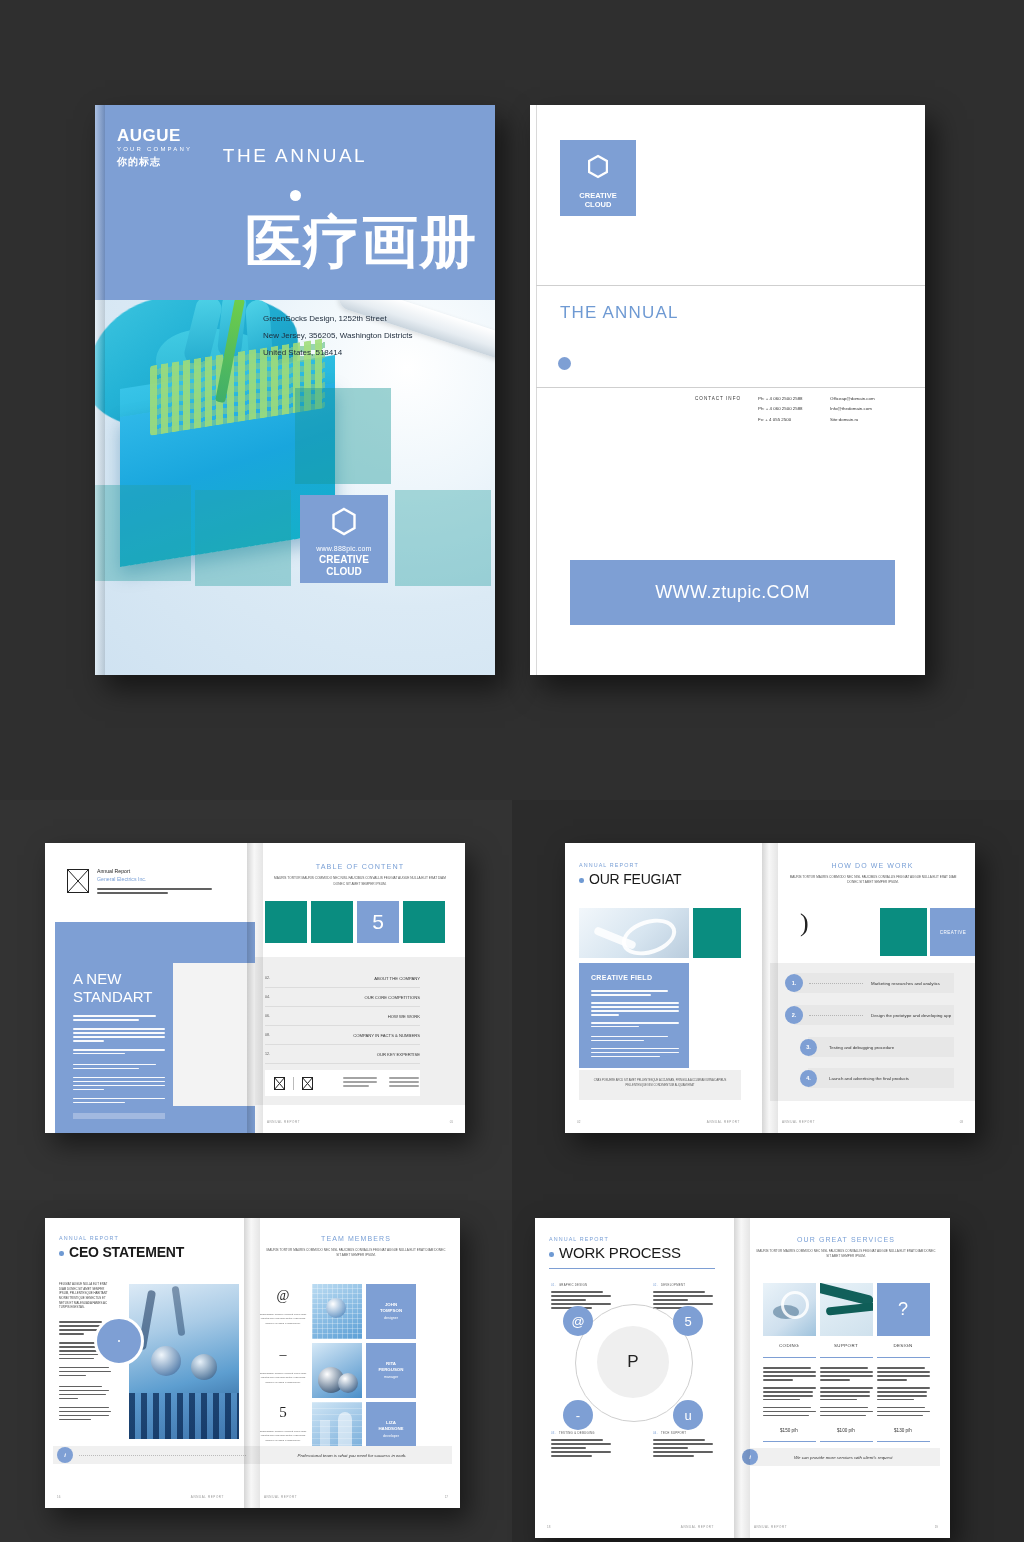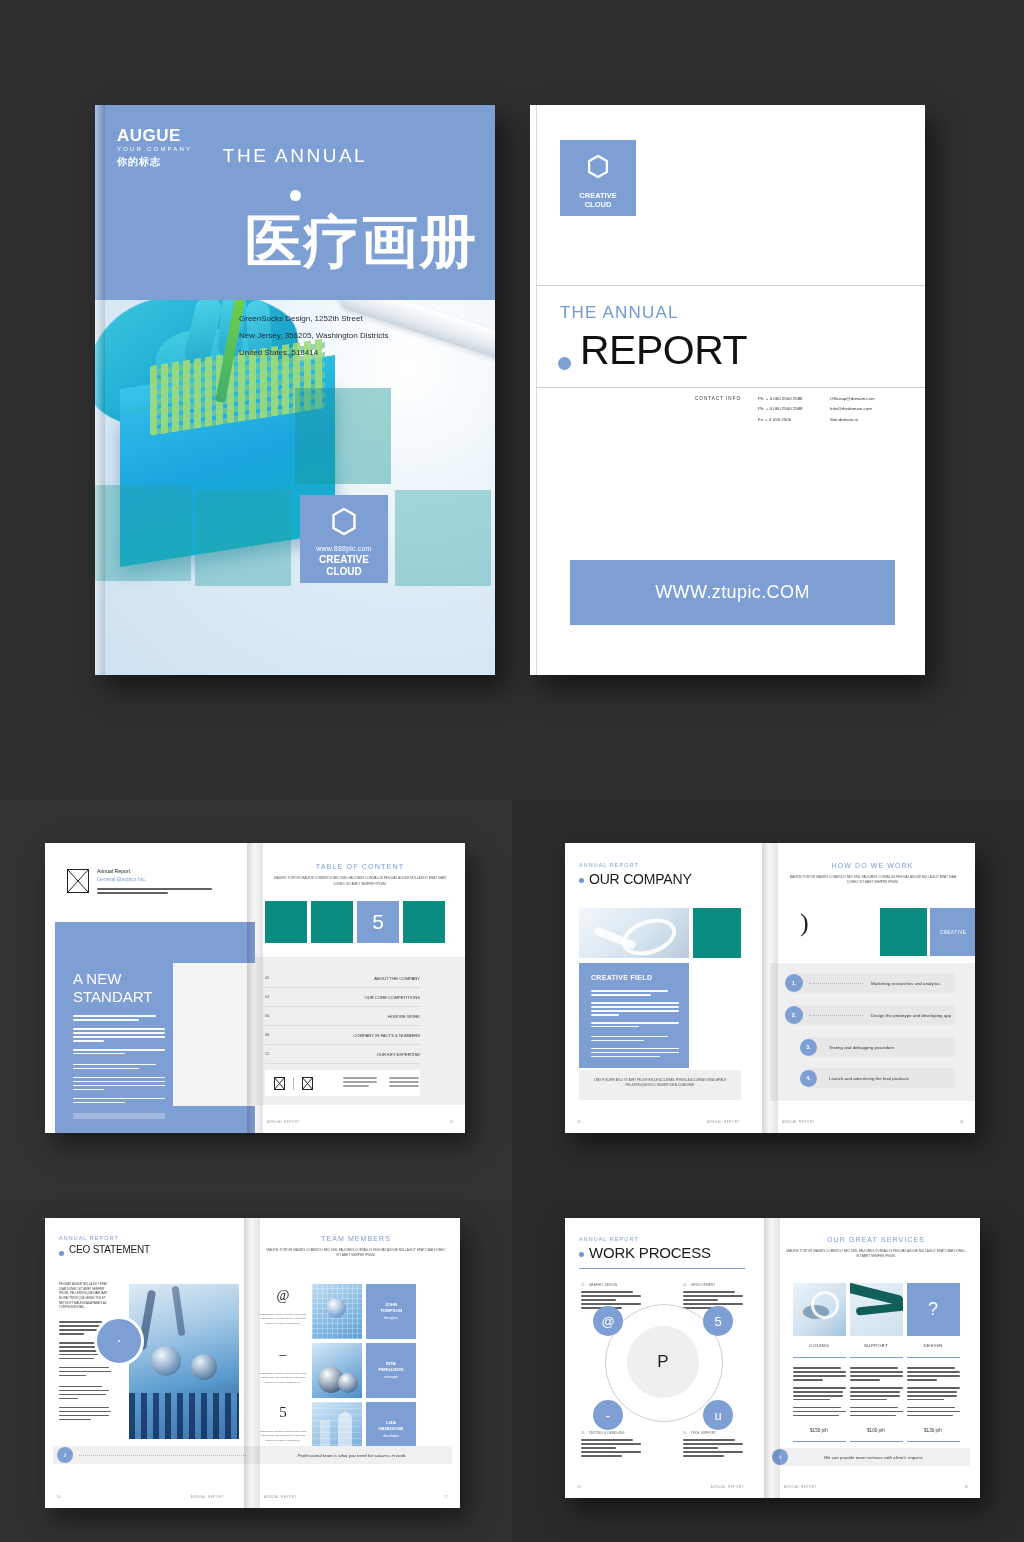--- a/index.html
+++ b/index.html
@@ -78,21 +78,21 @@
   .green-tip{position:absolute;left:130px;top:-2px;width:10px;height:105px;
     background:linear-gradient(180deg,#6fce4a,#3fae6a);transform:rotate(11deg);border-radius:3px;}
   .ov{position:absolute;}
   .ov-teal{background:rgba(25,150,150,.42);}
   .ov-teal2{background:rgba(40,160,160,.38);}
   .cc-badge{position:absolute;left:205px;top:390px;width:88px;height:88px;
     background:#7e9fd4;color:#fff;text-align:center;z-index:6;}
   .cc-hex{width:26px;height:29px;margin:12px auto 5px;}
   .cc-url{font-size:7px;letter-spacing:.2px;}
   .cc-name{font-size:10px;font-weight:bold;line-height:1.15;margin-top:2px;}
-  .addr{position:absolute;left:144px;top:205px;color:#1d2a3a;font-size:8px;line-height:2.15;z-index:7;}
+  .addr{position:absolute;left:168px;top:205px;color:#1d2a3a;font-size:8px;line-height:2.15;z-index:7;}
 
   .backcover{
     position:absolute;left:530px;top:105px;width:395px;height:570px;background:#fff;
     box-shadow:10px 14px 26px rgba(0,0,0,.55);overflow:hidden;
   }
   .bc-spine{position:absolute;left:6px;top:0;width:1px;height:100%;background:#d9d9d9;}
   .bc-cc{position:absolute;left:30px;top:35px;width:76px;height:76px;background:#7e9fd4;
     color:#fff;text-align:center;}
   .bc-cc .cc-hex{width:22px;height:25px;margin:14px auto 6px;}
   .bc-cc .cc-name{font-size:7.5px;font-weight:bold;line-height:1.2;}
@@ -226,21 +226,20 @@
     </svg>
     <div class="cc-name">
       <span>CREATIVE</span><br>
       <span>CLOUD</span>
     </div>
   </div>
 
   <div class="bc-rule" style="top:180px;"></div>
   <div class="bc-the">THE ANNUAL</div>
   <div class="bc-reportdot"></div>
-  <div class="bc-report">REPORT</div>
   <div class="bc-rule" style="top:282px;"></div>
 
   <div class="bc-contact-label">CONTACT INFO</div>
   <div class="bc-col1">
     <div>Ph: + 4 060 2500 2588</div>
     <div>Ph: + 4 060 2500 2588</div>
     <div>Fx: + 4 055 2500</div>
   </div>
   <div class="bc-col2">
     <div>Officeap@domain.com</div>
@@ -360,21 +359,21 @@
     <div class="footer-lbl" style="position:absolute;left:12px;bottom:9px;font-size:3px;">ANNUAL REPORT</div>
     <div class="footer-num" style="position:absolute;right:12px;bottom:9px;font-size:3px;">01</div>
   </div>
   <div class="gutter" style="left:202px;"></div>
 </div>
 
 <div class="spread" style="left:565px;top:843px;width:410px;height:290px;">
   <div class="page" style="left:0;width:205px;">
     <div class="eyebrow" style="position:absolute;left:14px;top:19px;font-size:5.4px;">ANNUAL REPORT</div>
     <span class="bullet" style="position:absolute;left:14px;top:35px;width:4.5px;height:4.5px;"></span>
-    <div class="h1" style="position:absolute;left:24px;top:28px;font-size:14px;">OUR COMPANY</div>
+    <div class="h1" style="position:absolute;left:24px;top:28px;font-size:14px;">OUR FEUGIAT</div>
 
     <div style="position:absolute;left:14px;top:65px;width:110px;height:50px;background:linear-gradient(135deg,#f2f7fb,#d7e5f0 55%,#b9ccdd);">
       <div style="position:absolute;left:42px;top:12px;width:48px;height:26px;border:4px solid rgba(255,255,255,.9);border-radius:50%;transform:rotate(-18deg);"></div>
       <div style="position:absolute;left:14px;top:26px;width:44px;height:8px;background:rgba(255,255,255,.85);border-radius:4px;transform:rotate(22deg);"></div>
     </div>
     <div class="sq-teal" style="position:absolute;left:128px;top:65px;width:48px;height:50px;"></div>
 
     <div style="position:absolute;left:14px;top:120px;width:110px;height:105px;background:#7e9fd4;">
       <div style="position:absolute;left:12px;top:11px;color:#fff;font-size:7px;font-weight:bold;letter-spacing:.3px;">CREATIVE FIELD</div>
       <div style="position:absolute;left:12px;top:27px;width:88px;">
@@ -435,21 +434,21 @@
     <div class="footer-lbl" style="position:absolute;left:12px;bottom:9px;font-size:3px;">ANNUAL REPORT</div>
     <div class="footer-num" style="position:absolute;right:12px;bottom:9px;font-size:3px;">03</div>
   </div>
   <div class="gutter" style="left:197px;"></div>
 </div>
 
 <div class="spread" style="left:45px;top:1218px;width:415px;height:290px;">
   <div class="page" style="left:0;width:207px;">
     <div class="eyebrow" style="position:absolute;left:14px;top:17px;font-size:5.4px;">ANNUAL REPORT</div>
     <span class="bullet" style="position:absolute;left:14px;top:33px;width:4.5px;height:4.5px;"></span>
-    <div class="h1" style="position:absolute;left:24px;top:26px;font-size:10px;">CEO STATEMENT</div>
+    <div class="h1" style="position:absolute;left:24px;top:26px;font-size:14px;font-weight:bold;">CEO STATEMENT</div>
 
     <div style="position:absolute;left:14px;top:64px;width:52px;font-size:2.9px;line-height:1.6;color:#444;">FEUGIAT AUGUE NULLA ELIT ERAT DIAM DONEC SIT AMET SEMPER IPSUM, PELLENTESQUE HABITANT MORBI TRISTIQUE SENECTUS ET NETUS ET MALESUADA FAMES AC TURPIS EGESTAS.</div>
     <div style="position:absolute;left:14px;top:103px;width:52px;">
       <div class="tl" style="width:82%"></div>
         <div class="tl" style="width:96%"></div>
         <div class="tl" style="width:90%"></div>
         <div class="tl" style="width:48%"></div>
       <div style="height:5px"></div>
       <div class="tl" style="width:96%"></div>
         <div class="tl" style="width:100%"></div>
@@ -550,21 +549,21 @@
     <div class="note-bar" style="position:absolute;left:0;top:228px;width:200px;height:18px;justify-content:center;">
       <div class="note-text" style="font-size:4.4px;">Professional team is what you need for success in work.</div>
     </div>
 
     <div class="footer-lbl" style="position:absolute;left:12px;bottom:9px;font-size:3px;">ANNUAL REPORT</div>
     <div class="footer-num" style="position:absolute;right:12px;bottom:9px;font-size:3px;">17</div>
   </div>
   <div class="gutter" style="left:199px;"></div>
 </div>
 
-<div class="spread" style="left:565px;top:1218px;width:415px;height:280px;">
+<div class="spread" style="left:535px;top:1218px;width:415px;height:320px;">
   <div class="page" style="left:0;width:207px;">
     <div class="eyebrow" style="position:absolute;left:14px;top:18px;font-size:5.4px;">ANNUAL REPORT</div>
     <span class="bullet" style="position:absolute;left:14px;top:34px;width:4.5px;height:4.5px;"></span>
     <div class="h1" style="position:absolute;left:24px;top:26px;font-size:15px;">WORK PROCESS</div>
     <div style="position:absolute;left:14px;top:50px;width:166px;height:1px;background:#7e9fd4;"></div>
 
     <div style="position:absolute;left:16px;top:65px;width:62px;">
       <div style="font-size:2.8px;color:#7aa0d6;letter-spacing:.3px;">
         <span>01.</span>
         <span style="color:#555;margin-left:2px;">GRAPHIC DESIGN</span>

